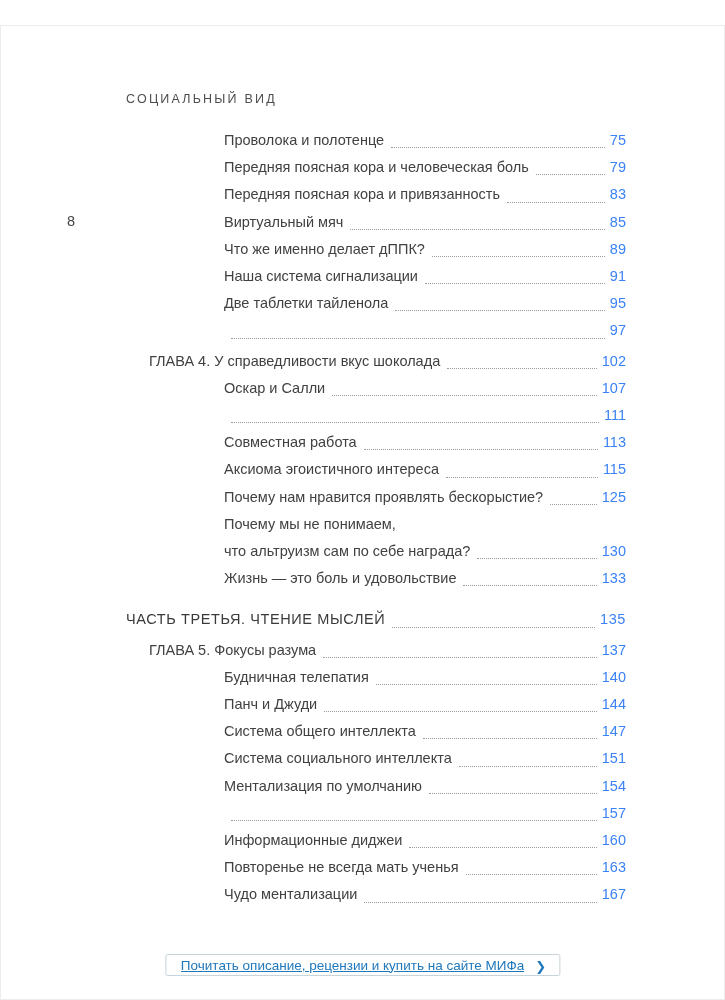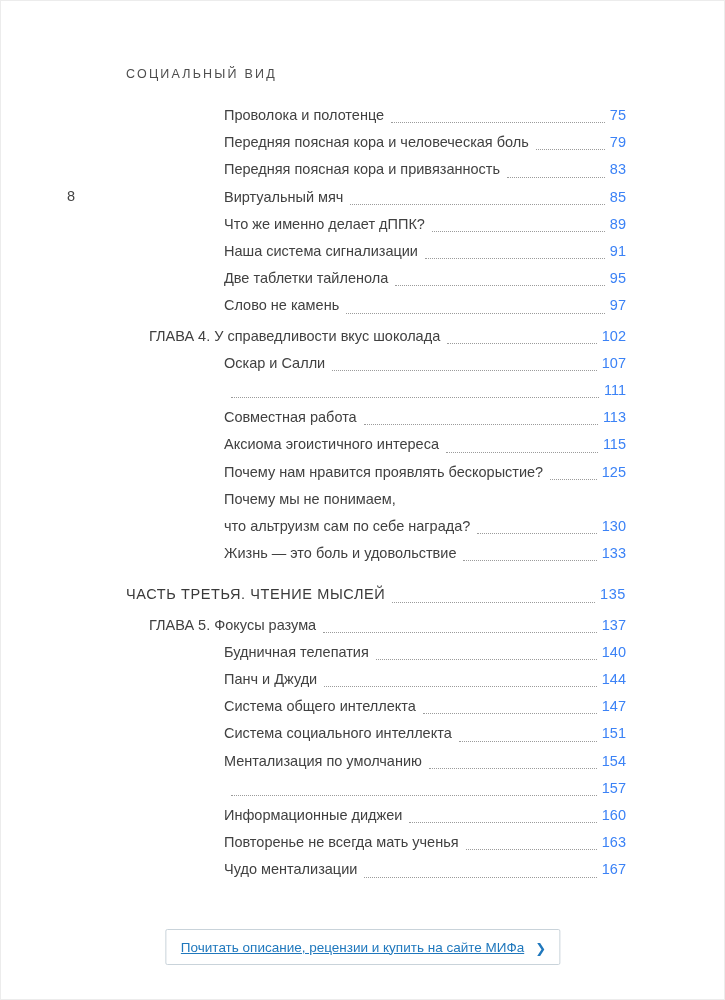--- a/index.html
+++ b/index.html
@@ -14,20 +14,21 @@
     color: #414141;
     position: relative;
     overflow: hidden;
   }
   .sheet {
     position: absolute;
     inset: 0;
     background: #ffffff;
     border: 1px solid #ececec;
     box-sizing: border-box;
+    margin-top: 25px;
   }
   .running-header {
     position: absolute;
     left: 125px;
     top: 66px;
     font-size: 12.5px;
     letter-spacing: 2.2px;
     color: #4d4d4d;
   }
   .page-number {
@@ -73,21 +74,21 @@
   }
   .toc-page {
     color: #3b82f6;
     flex: 0 0 auto;
   }
   .footer-cta {
     position: absolute;
     left: 50%;
     transform: translateX(-50%);
     top: 928px;
-    height: 36px;
+    height: 22px;
     box-sizing: border-box;
     display: flex;
     align-items: center;
     gap: 11px;
     padding: 0 13px 0 15px;
     background: #ffffff;
     border: 1px solid #c9d3da;
     border-radius: 2px;
   }
   .footer-link {
@@ -143,21 +144,20 @@
         <span class="toc-title">Наша система сигнализации</span>
         <span class="leader"></span>
         <span class="toc-page">91</span>
       </div>
       <div class="row section">
         <span class="toc-title">Две таблетки тайленола</span>
         <span class="leader"></span>
         <span class="toc-page">95</span>
       </div>
       <div class="row section">
-        <span class="toc-title">Слово не камень</span>
         <span class="leader"></span>
         <span class="toc-page">97</span>
       </div>
       <div class="row chapter">
         <span class="toc-title">ГЛАВА 4. У справедливости вкус шоколада</span>
         <span class="leader"></span>
         <span class="toc-page">102</span>
       </div>
       <div class="row section">
         <span class="toc-title">Оскар и Салли</span>

